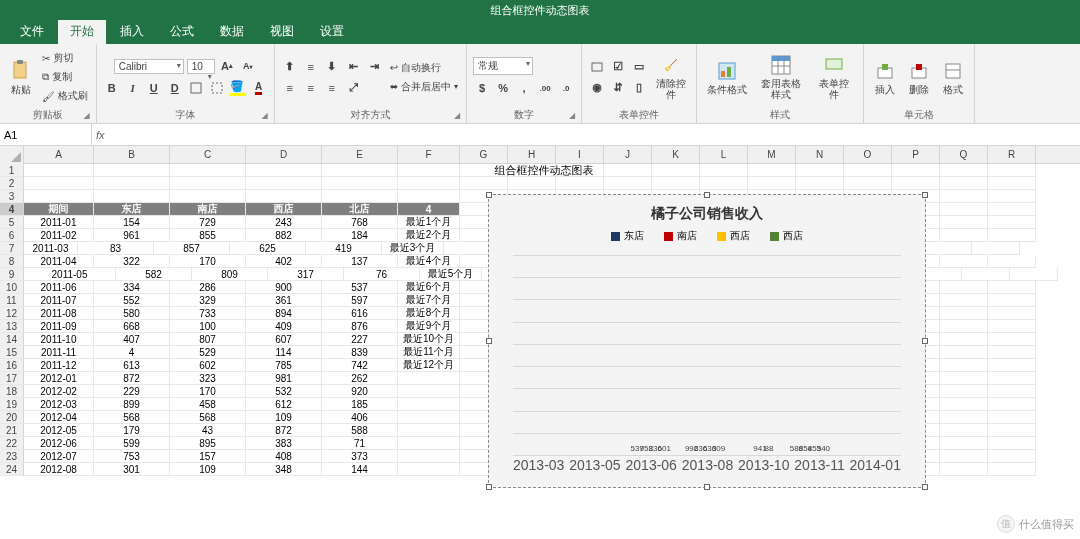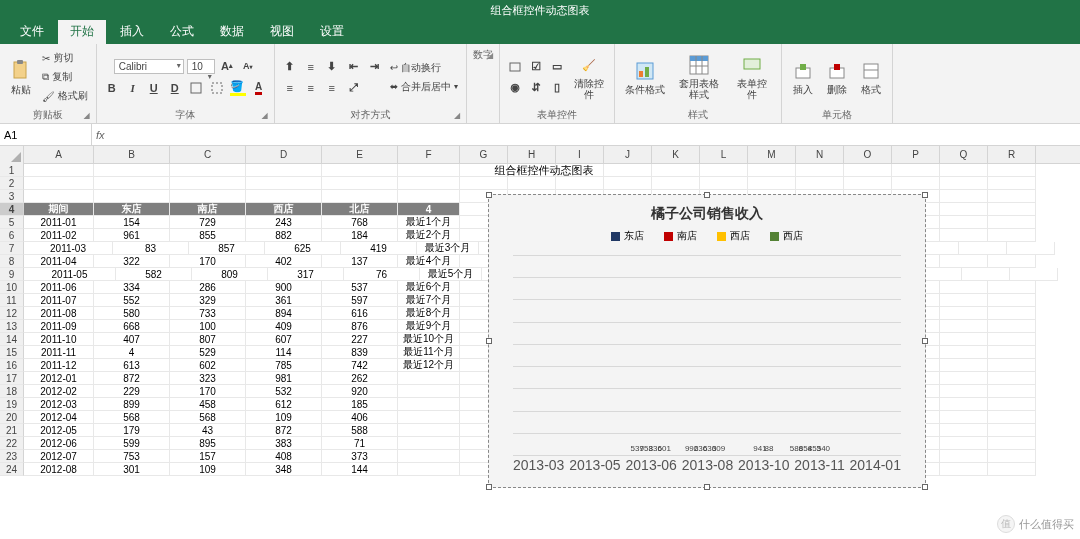--- a/index.html
+++ b/index.html
@@ -171,20 +171,30 @@
             <span>⬌</span>
             <span>合并后居中</span>
             <span style="font-size:8px">▾</span>
           </div>
       </div>
     </div>
     <div class="grouplabel"><span>对齐方式</span><span class="groupcorner">◢</span></div>
   </div>
 
   <div class="ribgroup">
+    <div class="groupbody col" style="align-items:flex-start">
+      <div class="sel" style="width:60px">常规</div>
+      <div class="row">
+        <div class="tglbtn">$</div>
+        <div class="tglbtn">%</div>
+        <div class="tglbtn">,</div>
+        <div class="tglbtn" style="font-size:8px">.00</div>
+        <div class="tglbtn" style="font-size:8px">.0</div>
+      </div>
+    </div>
     <div class="grouplabel"><span>数字</span><span class="groupcorner">◢</span></div>
   </div>
 
   <div class="ribgroup">
     <div class="groupbody">
       <div class="col">
         <div class="row">
           <div class="tglbtn">
               <svg width="12" height="10">
                 <rect x="1" y="1" width="10" height="8" fill="none" stroke="#666"></rect>
@@ -449,21 +459,21 @@
           <div class="cell" style="width: 48px;"></div>
           <div class="cell" style="width: 48px;"></div>
           <div class="cell" style="width: 48px;"></div>
           <div class="cell" style="width: 48px;"></div>
           <div class="cell" style="width: 48px;"></div>
           <div class="cell" style="width: 48px;"></div>
           <div class="cell" style="width: 48px;"></div>
           <div class="cell" style="width: 48px;"></div>
         </div>
         <div class="gridrow">
-          <div class="cell center" style="width: 89px;">2011-03</div>
+          <div class="cell center" style="width: 54px;">2011-03</div>
           <div class="cell center" style="width: 76px;">83</div>
           <div class="cell center" style="width: 76px;">857</div>
           <div class="cell center" style="width: 76px;">625</div>
           <div class="cell center" style="width: 76px;">419</div>
           <div class="cell center" style="width: 62px;">最近3个月</div>
           <div class="cell" style="width: 48px;"></div>
           <div class="cell" style="width: 48px;"></div>
           <div class="cell" style="width: 48px;"></div>
           <div class="cell" style="width: 48px;"></div>
           <div class="cell" style="width: 48px;"></div>

